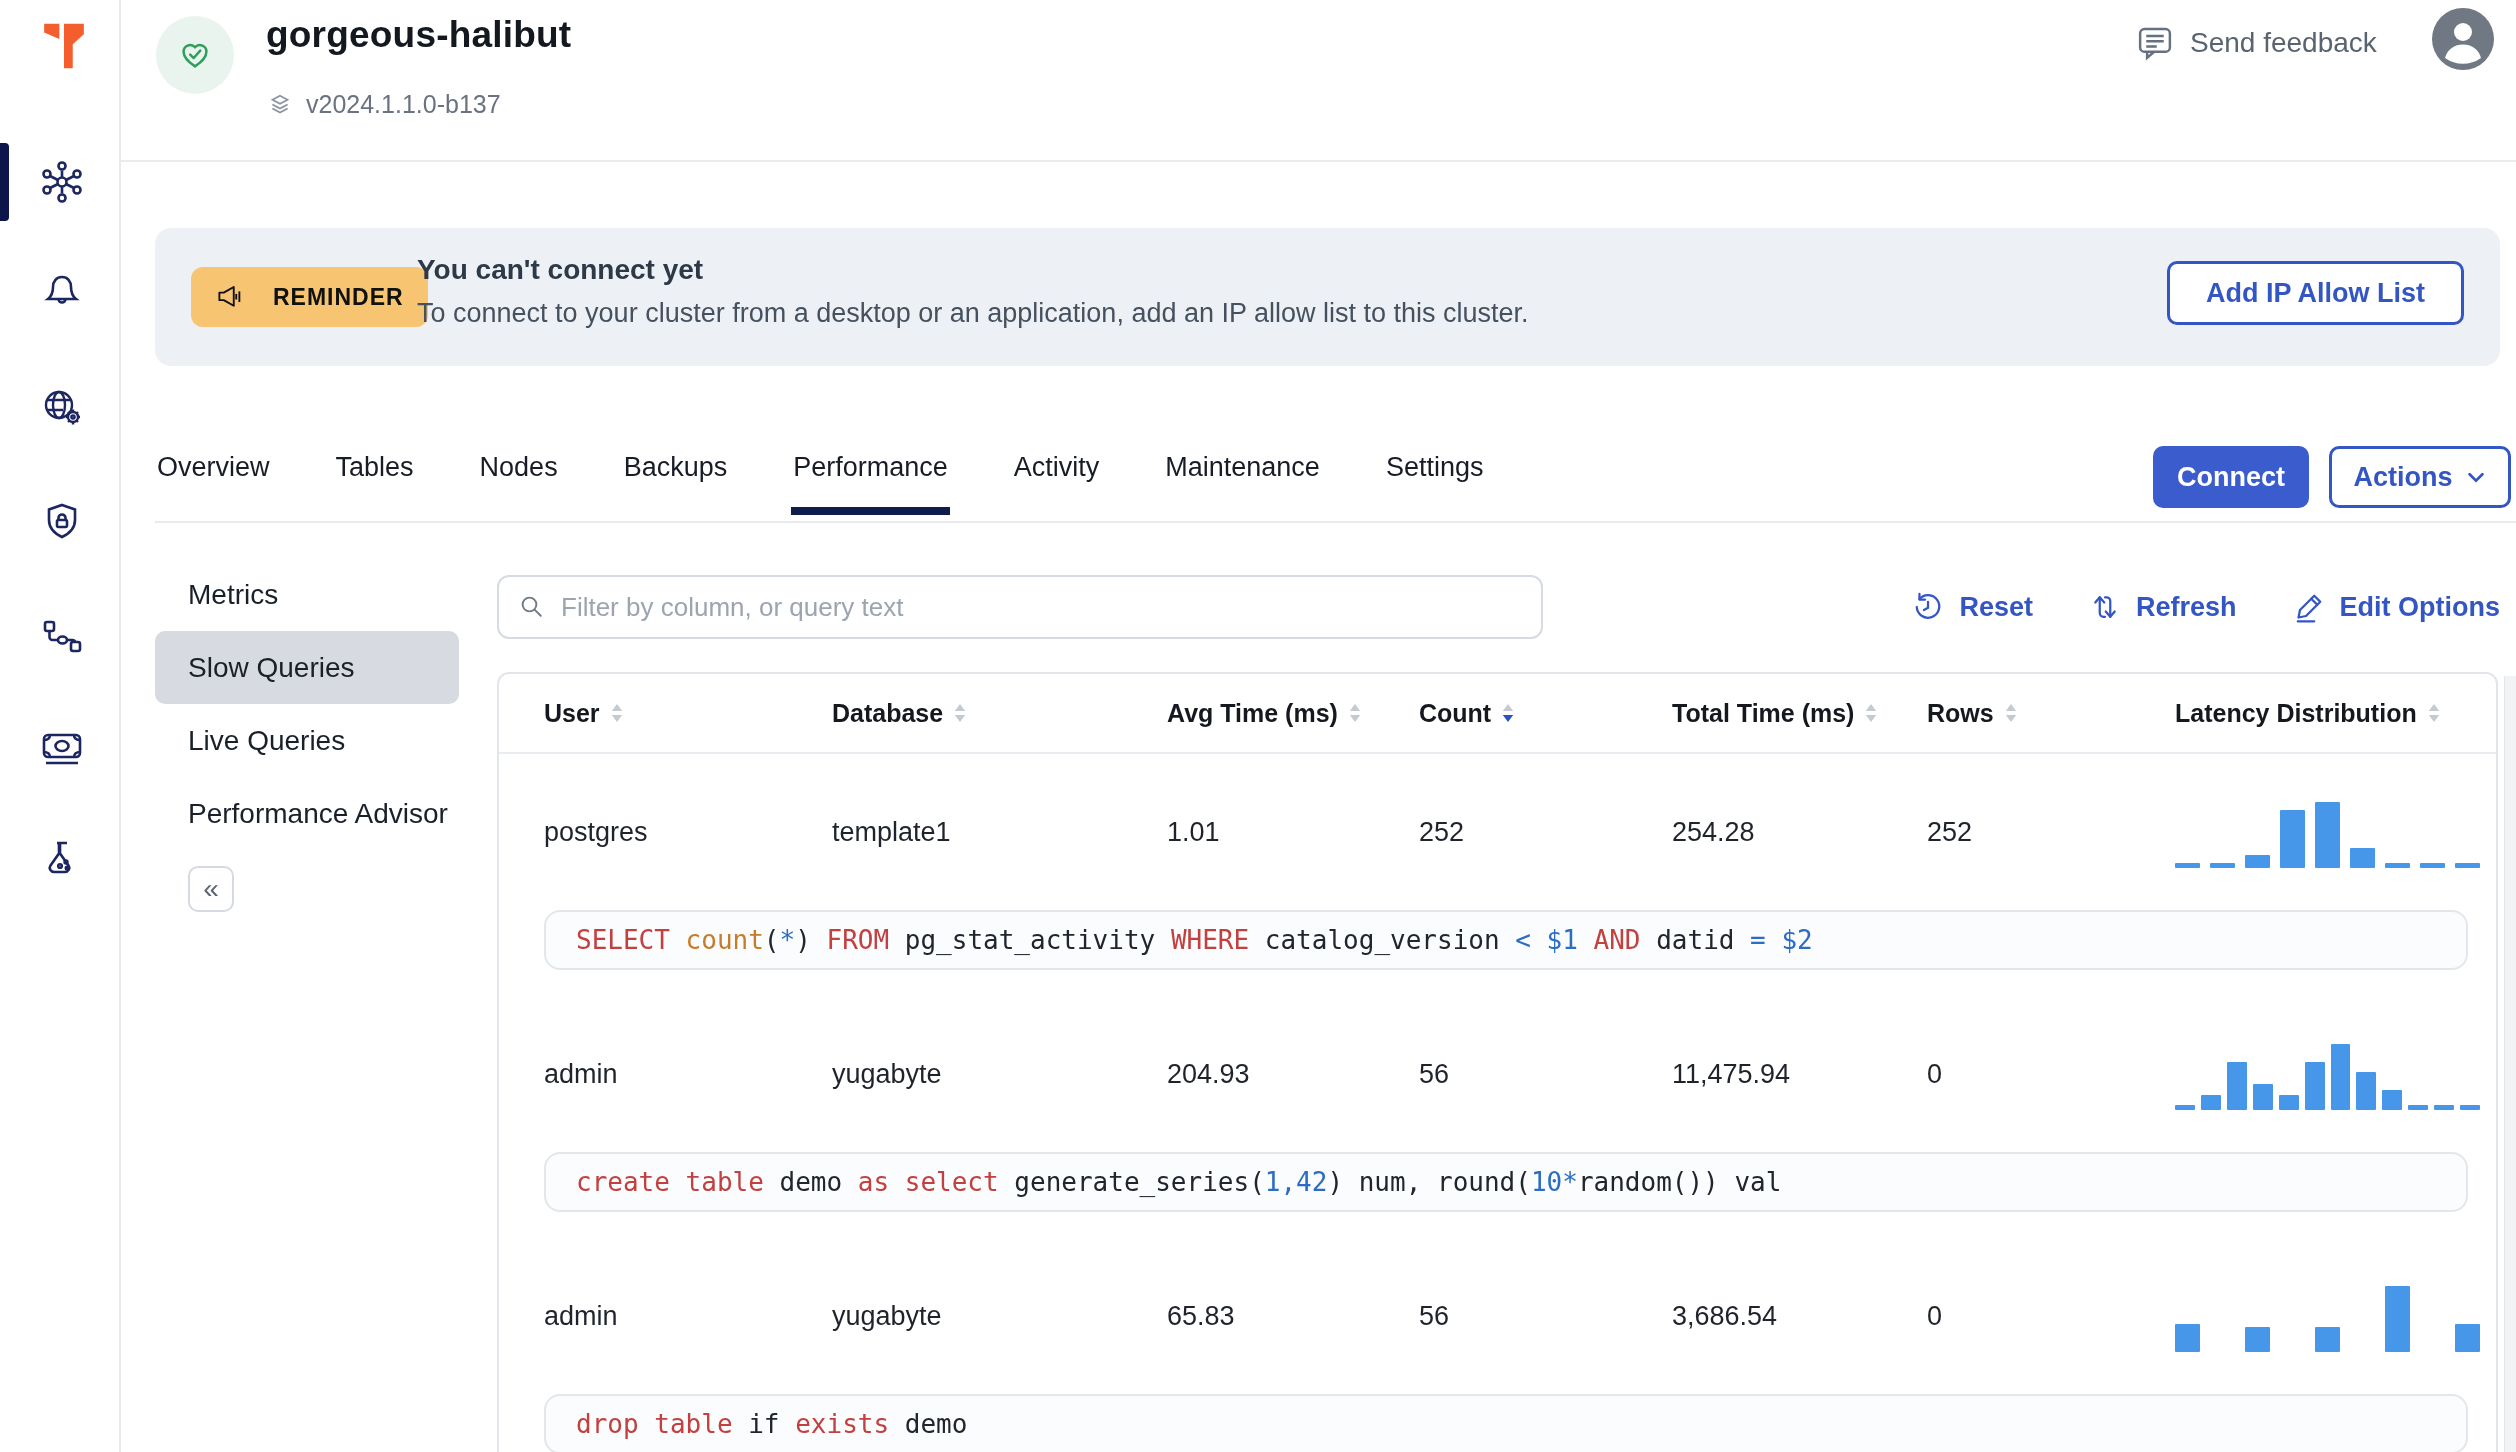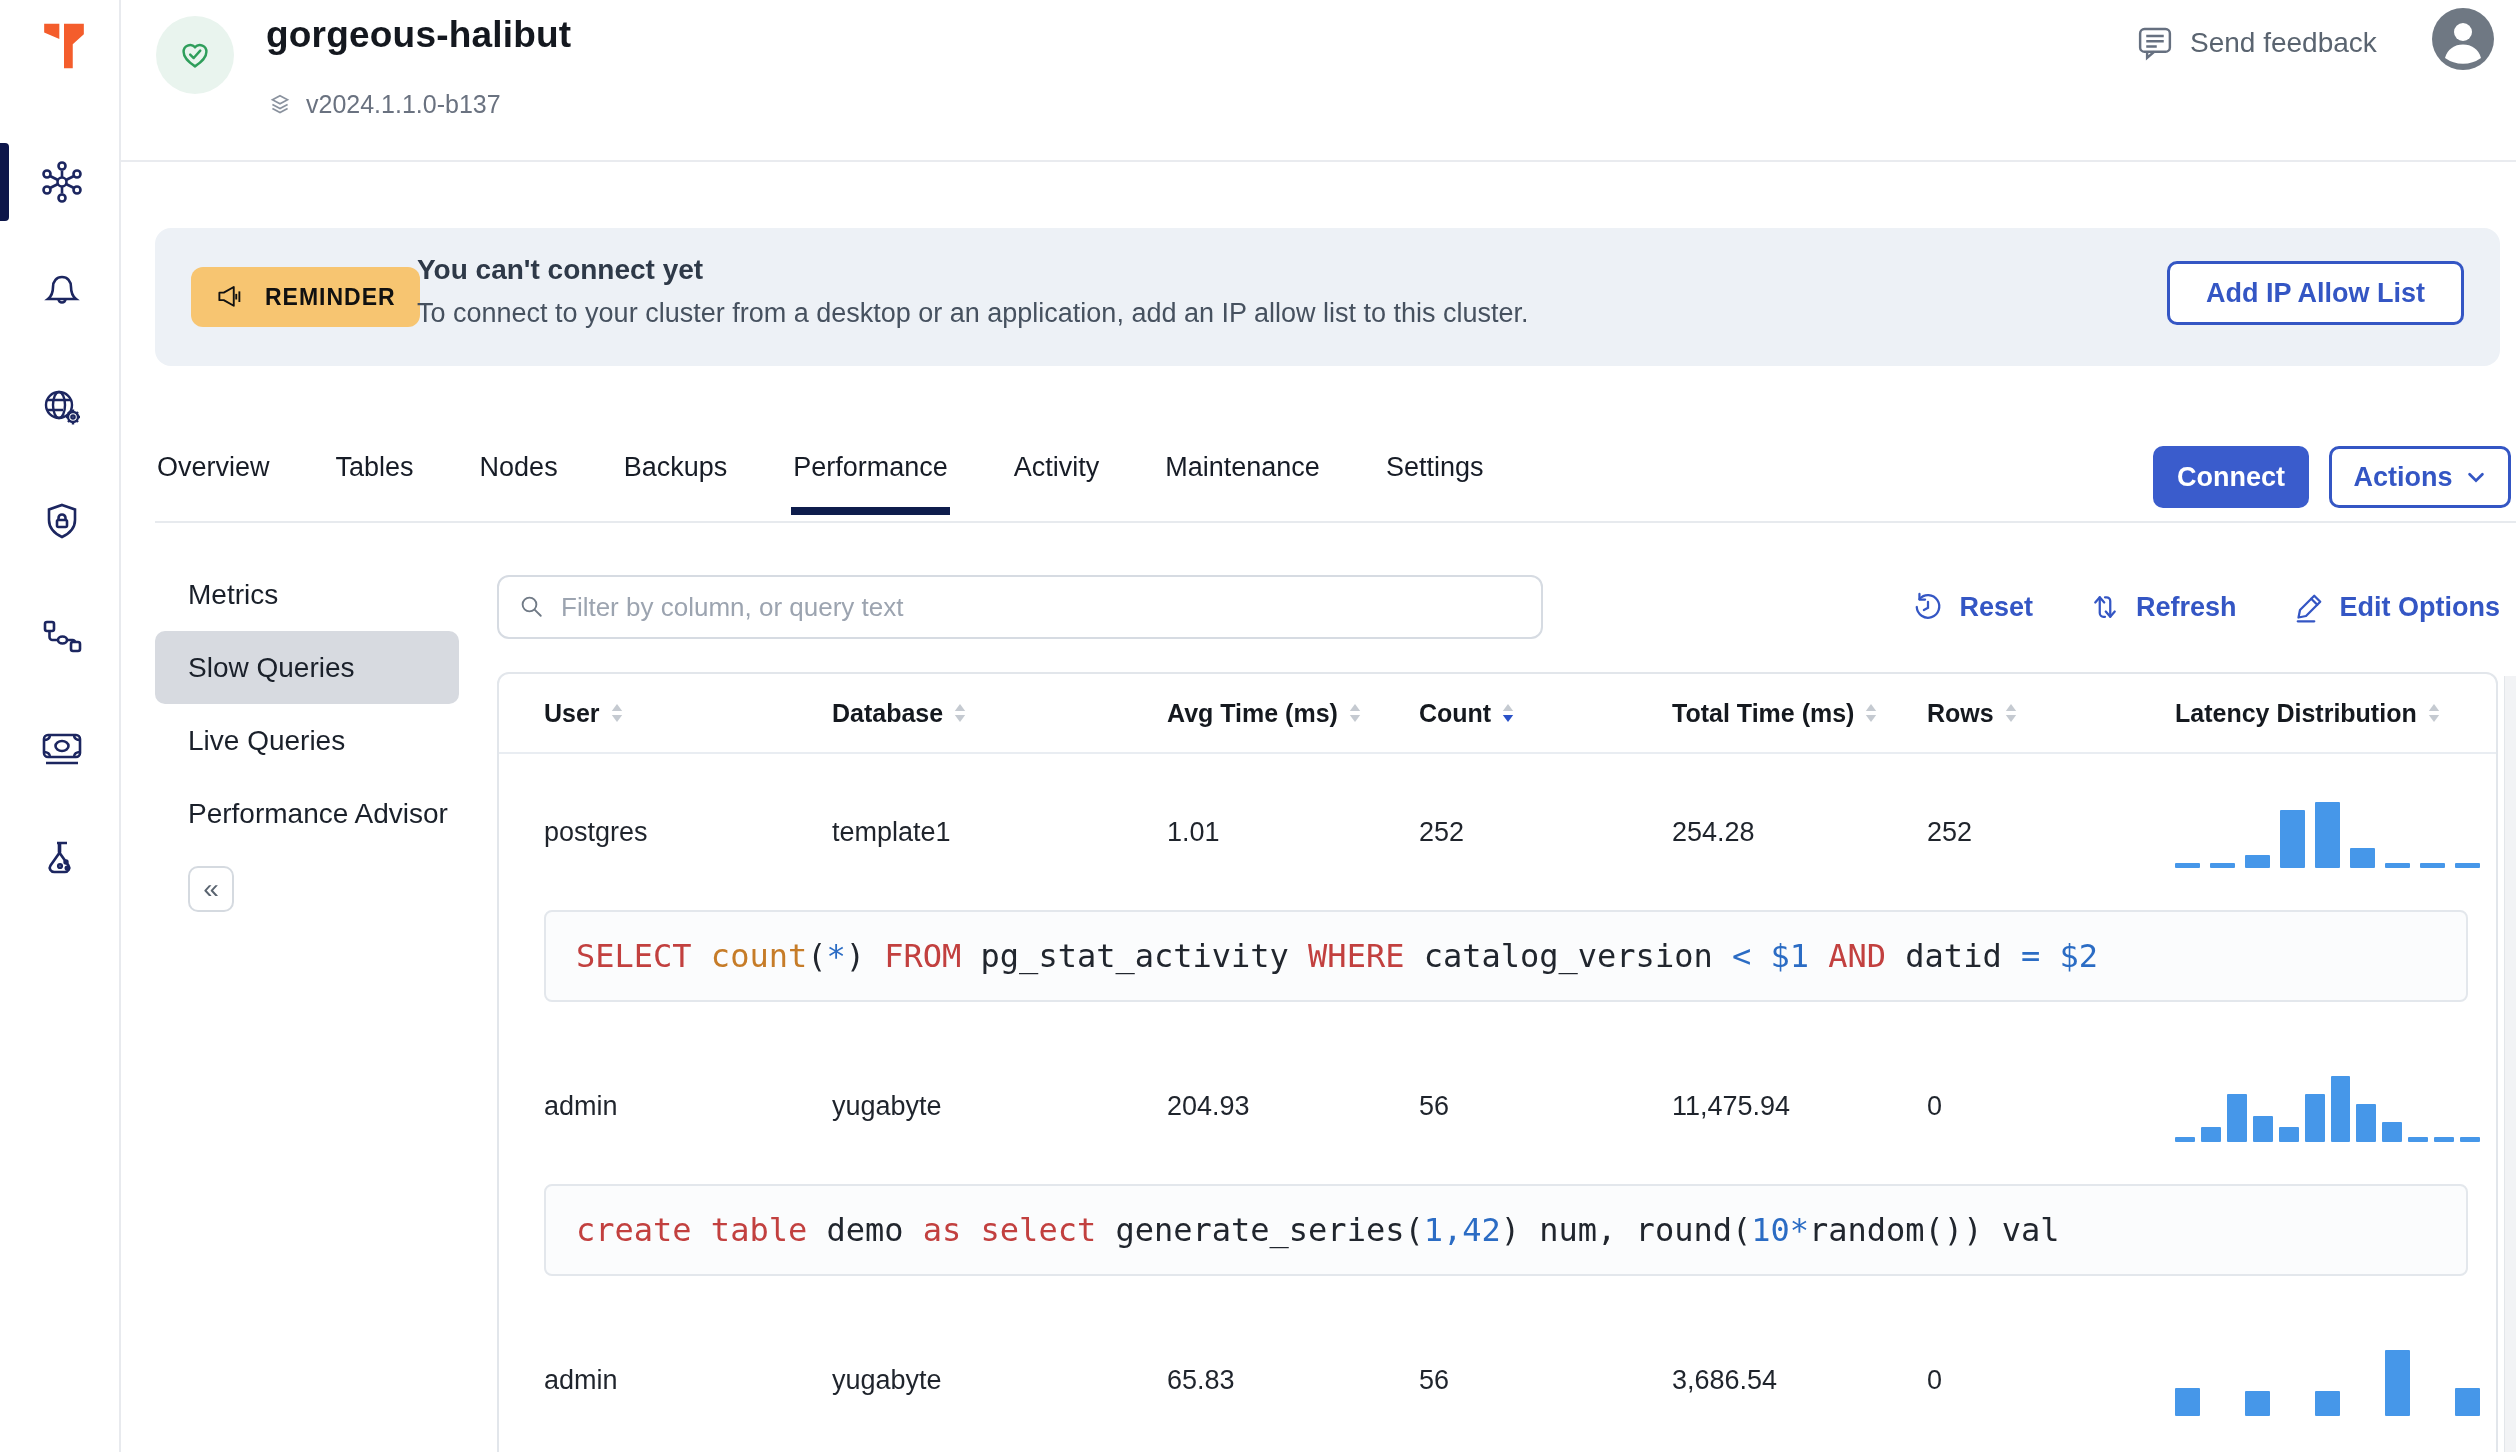--- a/index.html
+++ b/index.html
@@ -17,21 +17,21 @@
   
   .status-badge { position:absolute; left:156px; top:16px; width:78px; height:78px; border-radius:50%; background:#E9F4EE; display:flex; align-items:center; justify-content:center; }
   .cluster-title { position:absolute; left:266px; top:14px; font-size:37px; font-weight:bold; color:#14181F; letter-spacing:.2px; }
   .version-row { position:absolute; left:266px; top:74px; display:flex; align-items:center; gap:12px; color:#6A7280; font-size:25px;margin-top:16px; }
   .feedback { position:absolute; left:2134px; top:22px; display:flex; align-items:center; gap:14px; color:#5A6470; font-size:28px; cursor:pointer; }
   .avatar { position:absolute; left:2432px; top:8px; width:62px; height:62px; }
   .header-divider { position:absolute; left:121px; right:0; top:160px; height:2px; background:#E9EBEF; }
 
   
   .banner { position:absolute; left:155px; top:228px; width:2345px; height:138px; background:#EDF1F6; border-radius:16px; }
-  .reminder-pill { position:absolute; left:36px; top:39px; height:60px; padding:0 24px; background:#F7C571; border-radius:12px; display:flex; align-items:center; gap:20px; font-size:23px; font-weight:bold; letter-spacing:1px; color:#111; }
+  .reminder-pill { position:absolute; left:36px; top:39px; height:60px; padding:0 24px; background:#F7C571; border-radius:12px; display:flex; align-items:center; gap:28px; font-size:23px; font-weight:bold; letter-spacing:1px; color:#111; }
   .banner-title { position:absolute; left:262px; top:26px; font-size:28px; font-weight:bold; color:#2E3948; }
   .banner-desc { position:absolute; left:262px; top:70px; font-size:27px; color:#46515F; }
   .banner-btn { position:absolute; right:36px; top:33px; height:64px; padding:0 36px; background:#fff; border:3px solid #3456C4; border-radius:10px; color:#3456C4; font-size:27px; font-weight:bold; display:flex; align-items:center; cursor:pointer; font-family:inherit; }
 
   
   .tabs-line { position:absolute; left:155px; right:0; top:521px; height:2px; background:#E7EAEE; }
   .tabs { position:absolute; left:155px; top:452px; display:flex;justify-content:flex-end; }
   .tab { font-size:27px; color:#171C26; margin-right:62px; padding:0 2px 32px 2px; position:relative; cursor:pointer; }
   .tab.active { font-weight:500; }
   .tab.active::after { content:""; position:absolute; left:0; right:0; bottom:0; height:8px; background:#0E1D4C; }
@@ -52,21 +52,21 @@
   .tool-link { display:flex; align-items:center; gap:13px; color:#3456C4; font-size:27px; font-weight:bold; cursor:pointer; white-space:nowrap; }
 
   
   .table-card { position:absolute; left:497px; top:672px; width:2001px; height:790px; border:2px solid #E2E6EB; border-radius:12px 12px 0 0; background:#fff; overflow:hidden; }
   .thead, .qrow { display:grid; grid-template-columns:288px 335px 252px 253px 255px 248px 1fr; align-items:center; padding-left:45px; padding-right:20px; }
   .thead { height:80px; border-bottom:2px solid #E9EDF2; }
   .th { display:flex; align-items:center; gap:10px; font-size:25px; font-weight:bold; color:#15191F; cursor:pointer; }
   .qrow { height:156px; font-size:27px; color:#1F242C; }
   .hist { width:305px; height:72px; display:flex; align-items:flex-end; }
   .hist .bar { flex:1; background:#4697E9; border-radius:1px; }
-  .sqlbox { margin:0 28px 26px 45px; height:92px; border:2px solid #E3E7EC; border-radius:8px; background:#FBFCFD; display:flex; align-items:center; padding-left:30px; font-family:"DejaVu Sans Mono","Liberation Mono",monospace; font-size:32px; white-space:pre; }
+  .sqlbox { margin:0 28px 26px 45px; height:60px; border:2px solid #E3E7EC; border-radius:16px; background:#FBFCFD; display:flex; align-items:center; padding-left:30px; font-family:"DejaVu Sans Mono","Liberation Mono",monospace; font-size:26px; white-space:pre; }
   .tk-kw { color:#C2403F; } .tk-fn { color:#C67C28; } .tk-num { color:#2B6CC4; } .tk-pl { color:#21262E; }
 
   .scroll-track { position:absolute; left:2504px; top:676px; bottom:0; width:12px; background:#F2F3F5; border-left:1px solid #E3E6EA; }
 </style>
 </head>
 <body>
 
 <div class="screen">
 
   <aside class="sidebar">

